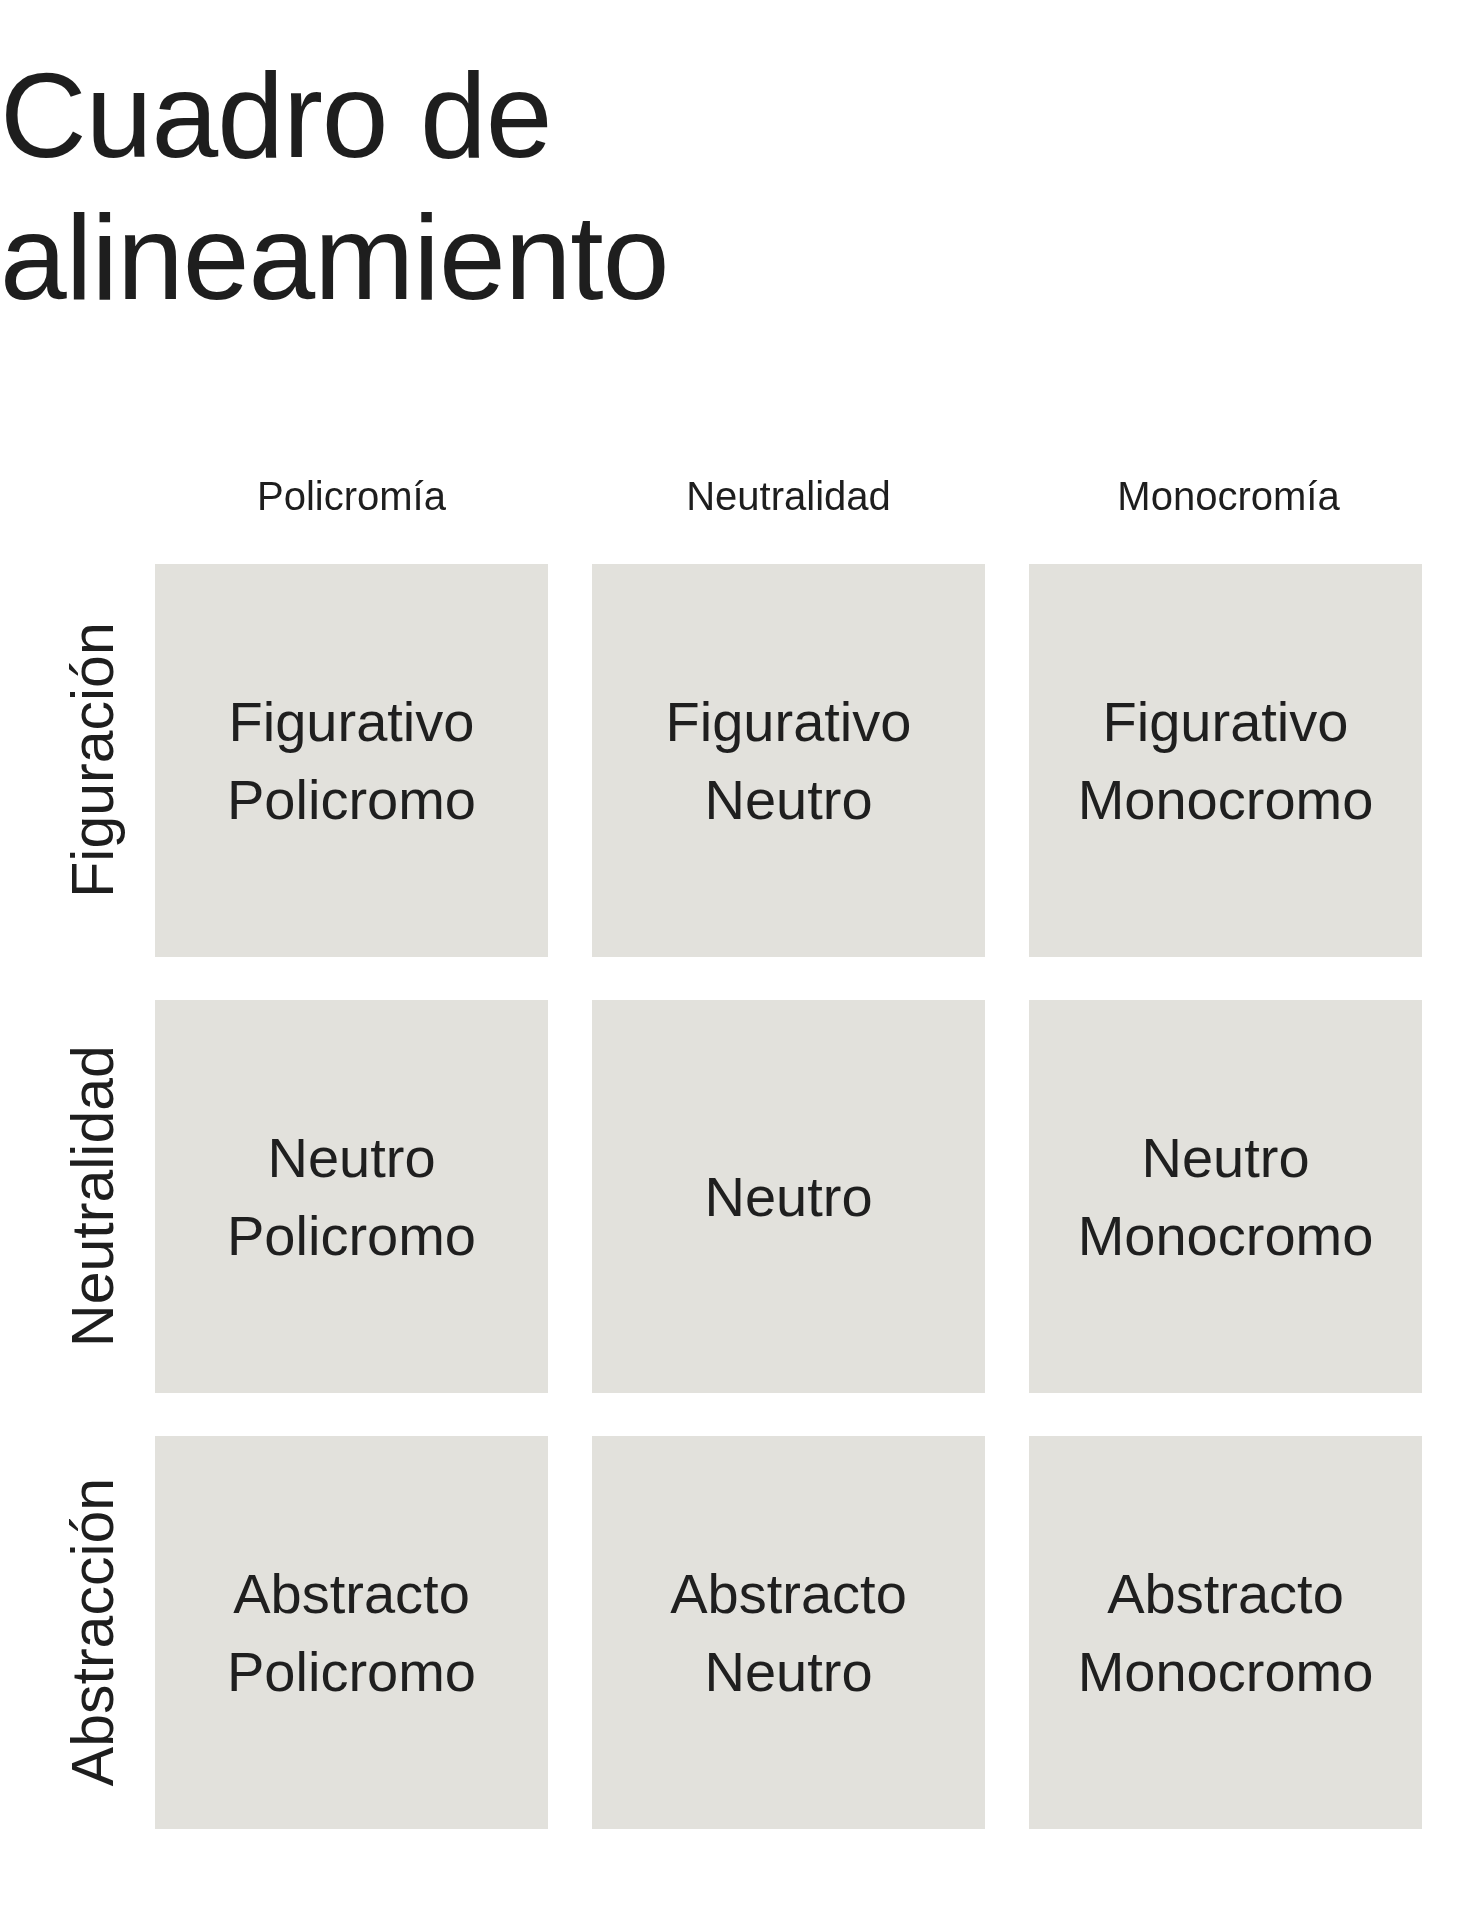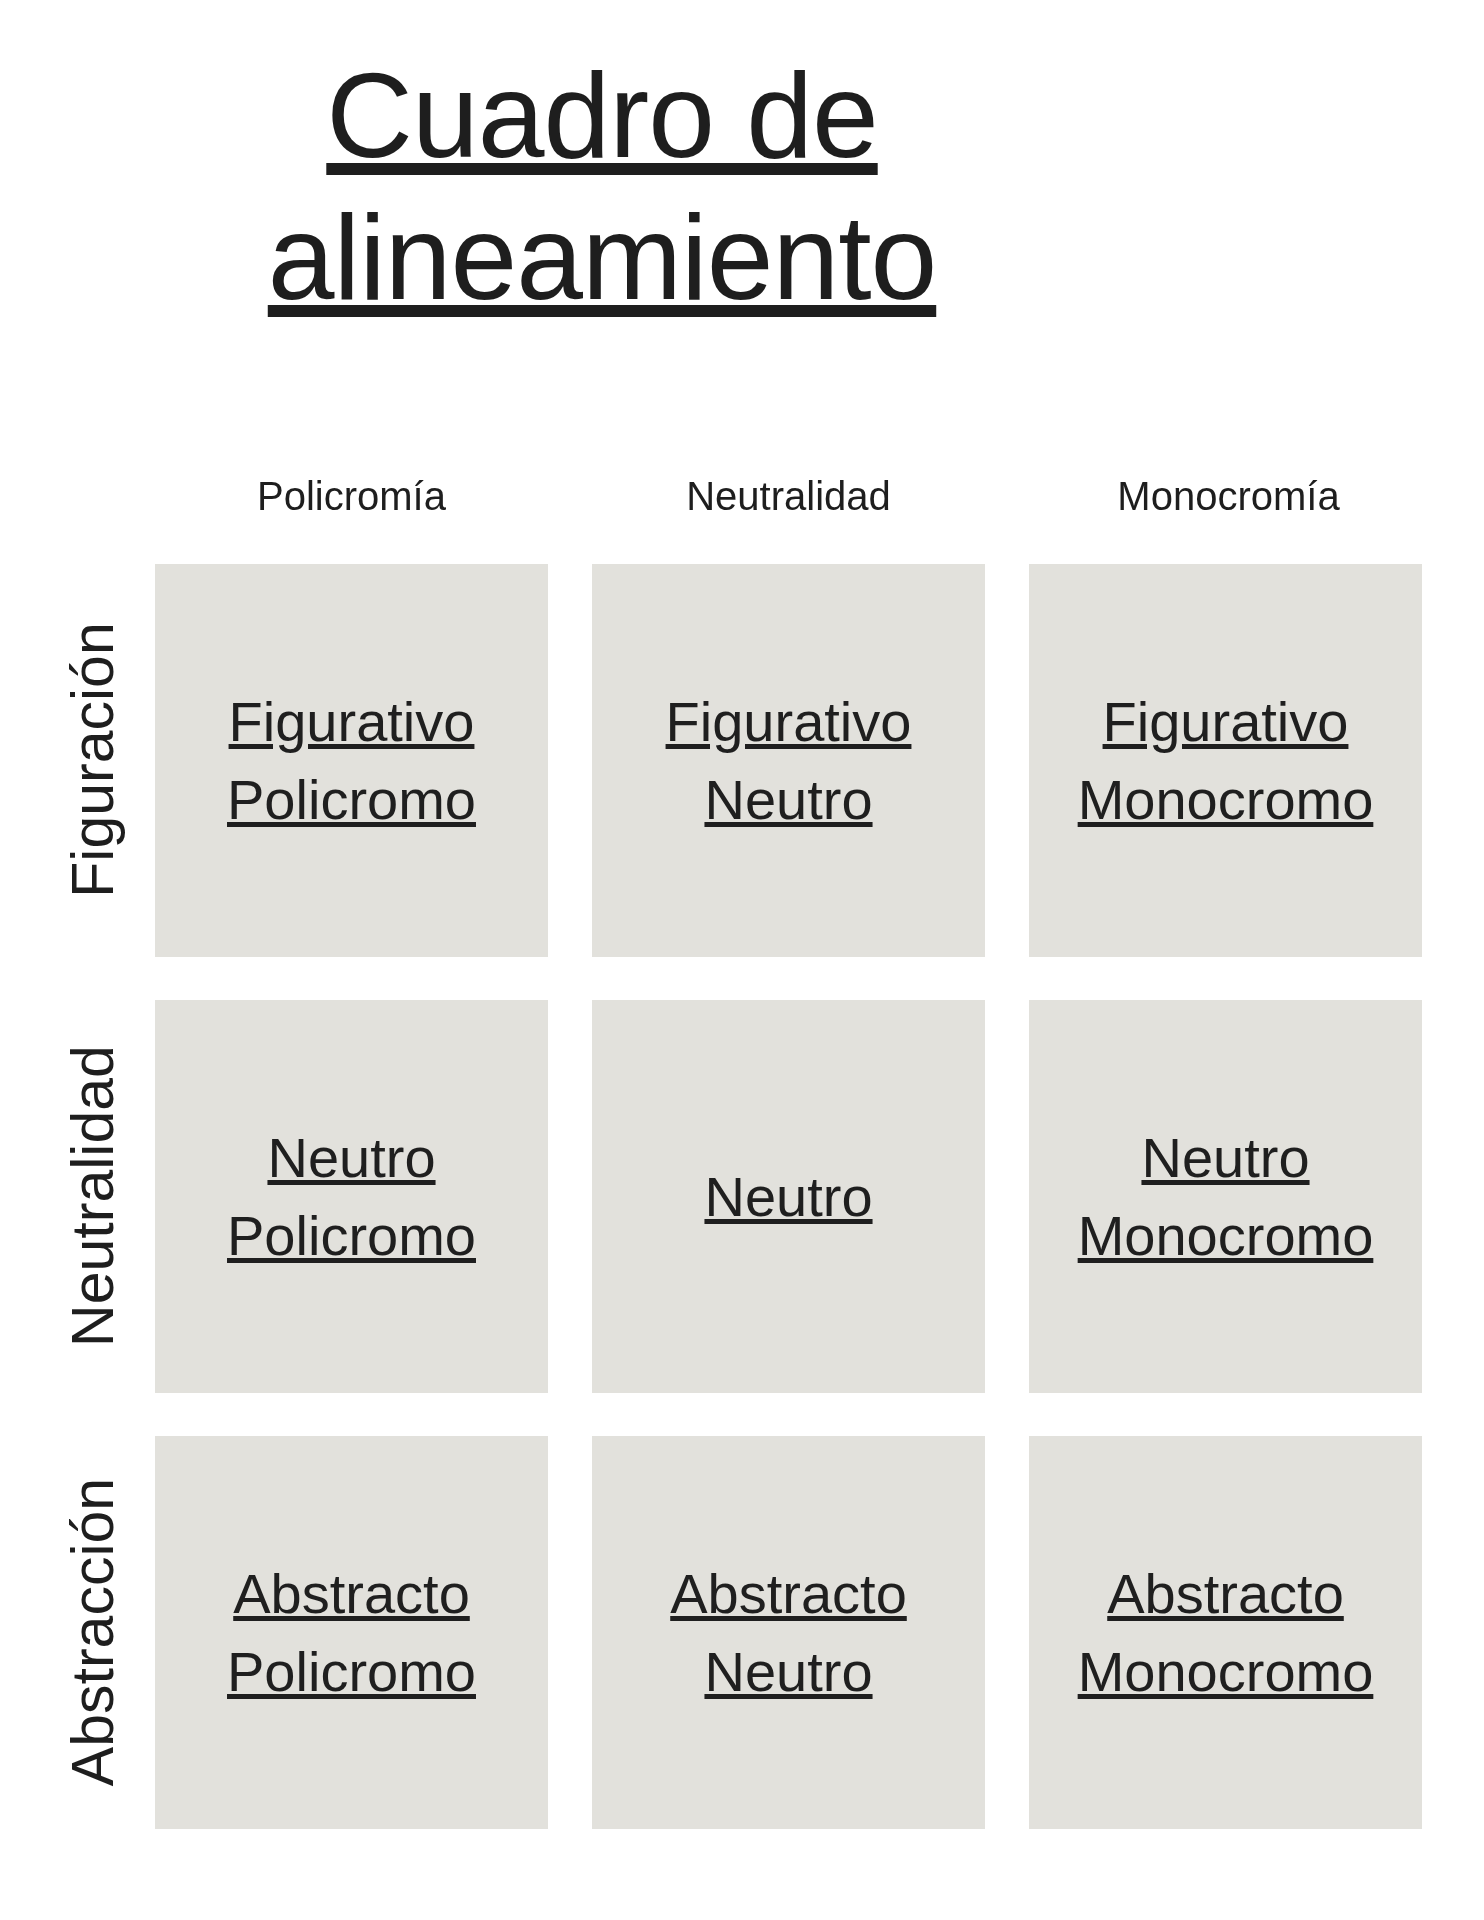--- a/index.html
+++ b/index.html
@@ -14,27 +14,25 @@
     background: #ffffff;
     overflow: hidden;
     font-family: "Liberation Sans", sans-serif;
     color: #1e1e1e;
   }
   .title {
     position: absolute;
     top: 44px;
     left: 0;
     width: 1204px;
-    text-align: center;
     font-size: 120px;
     line-height: 142px;
     font-weight: 400;
     letter-spacing: -1px;
     color: #1e1e1e;
-    text-decoration: underline;
   }
   .col-header {
     position: absolute;
     top: 462px;
     width: 393px;
     text-align: center;
     font-size: 40px;
     line-height: 68px;
     font-weight: 400;
     color: #1e1e1e;
@@ -71,21 +69,20 @@
   .cell {
     background: #e2e1dc;
     display: flex;
     flex-direction: column;
     align-items: center;
     justify-content: center;
     text-align: center;
     font-size: 56px;
     line-height: 78px;
     color: #1f1f1f;
-    text-decoration: underline;
   }
 </style>
 </head>
 <body>
 
 <div class="page">
 
   <div class="title">
     <div>Cuadro de alineamiento</div>
   </div>

